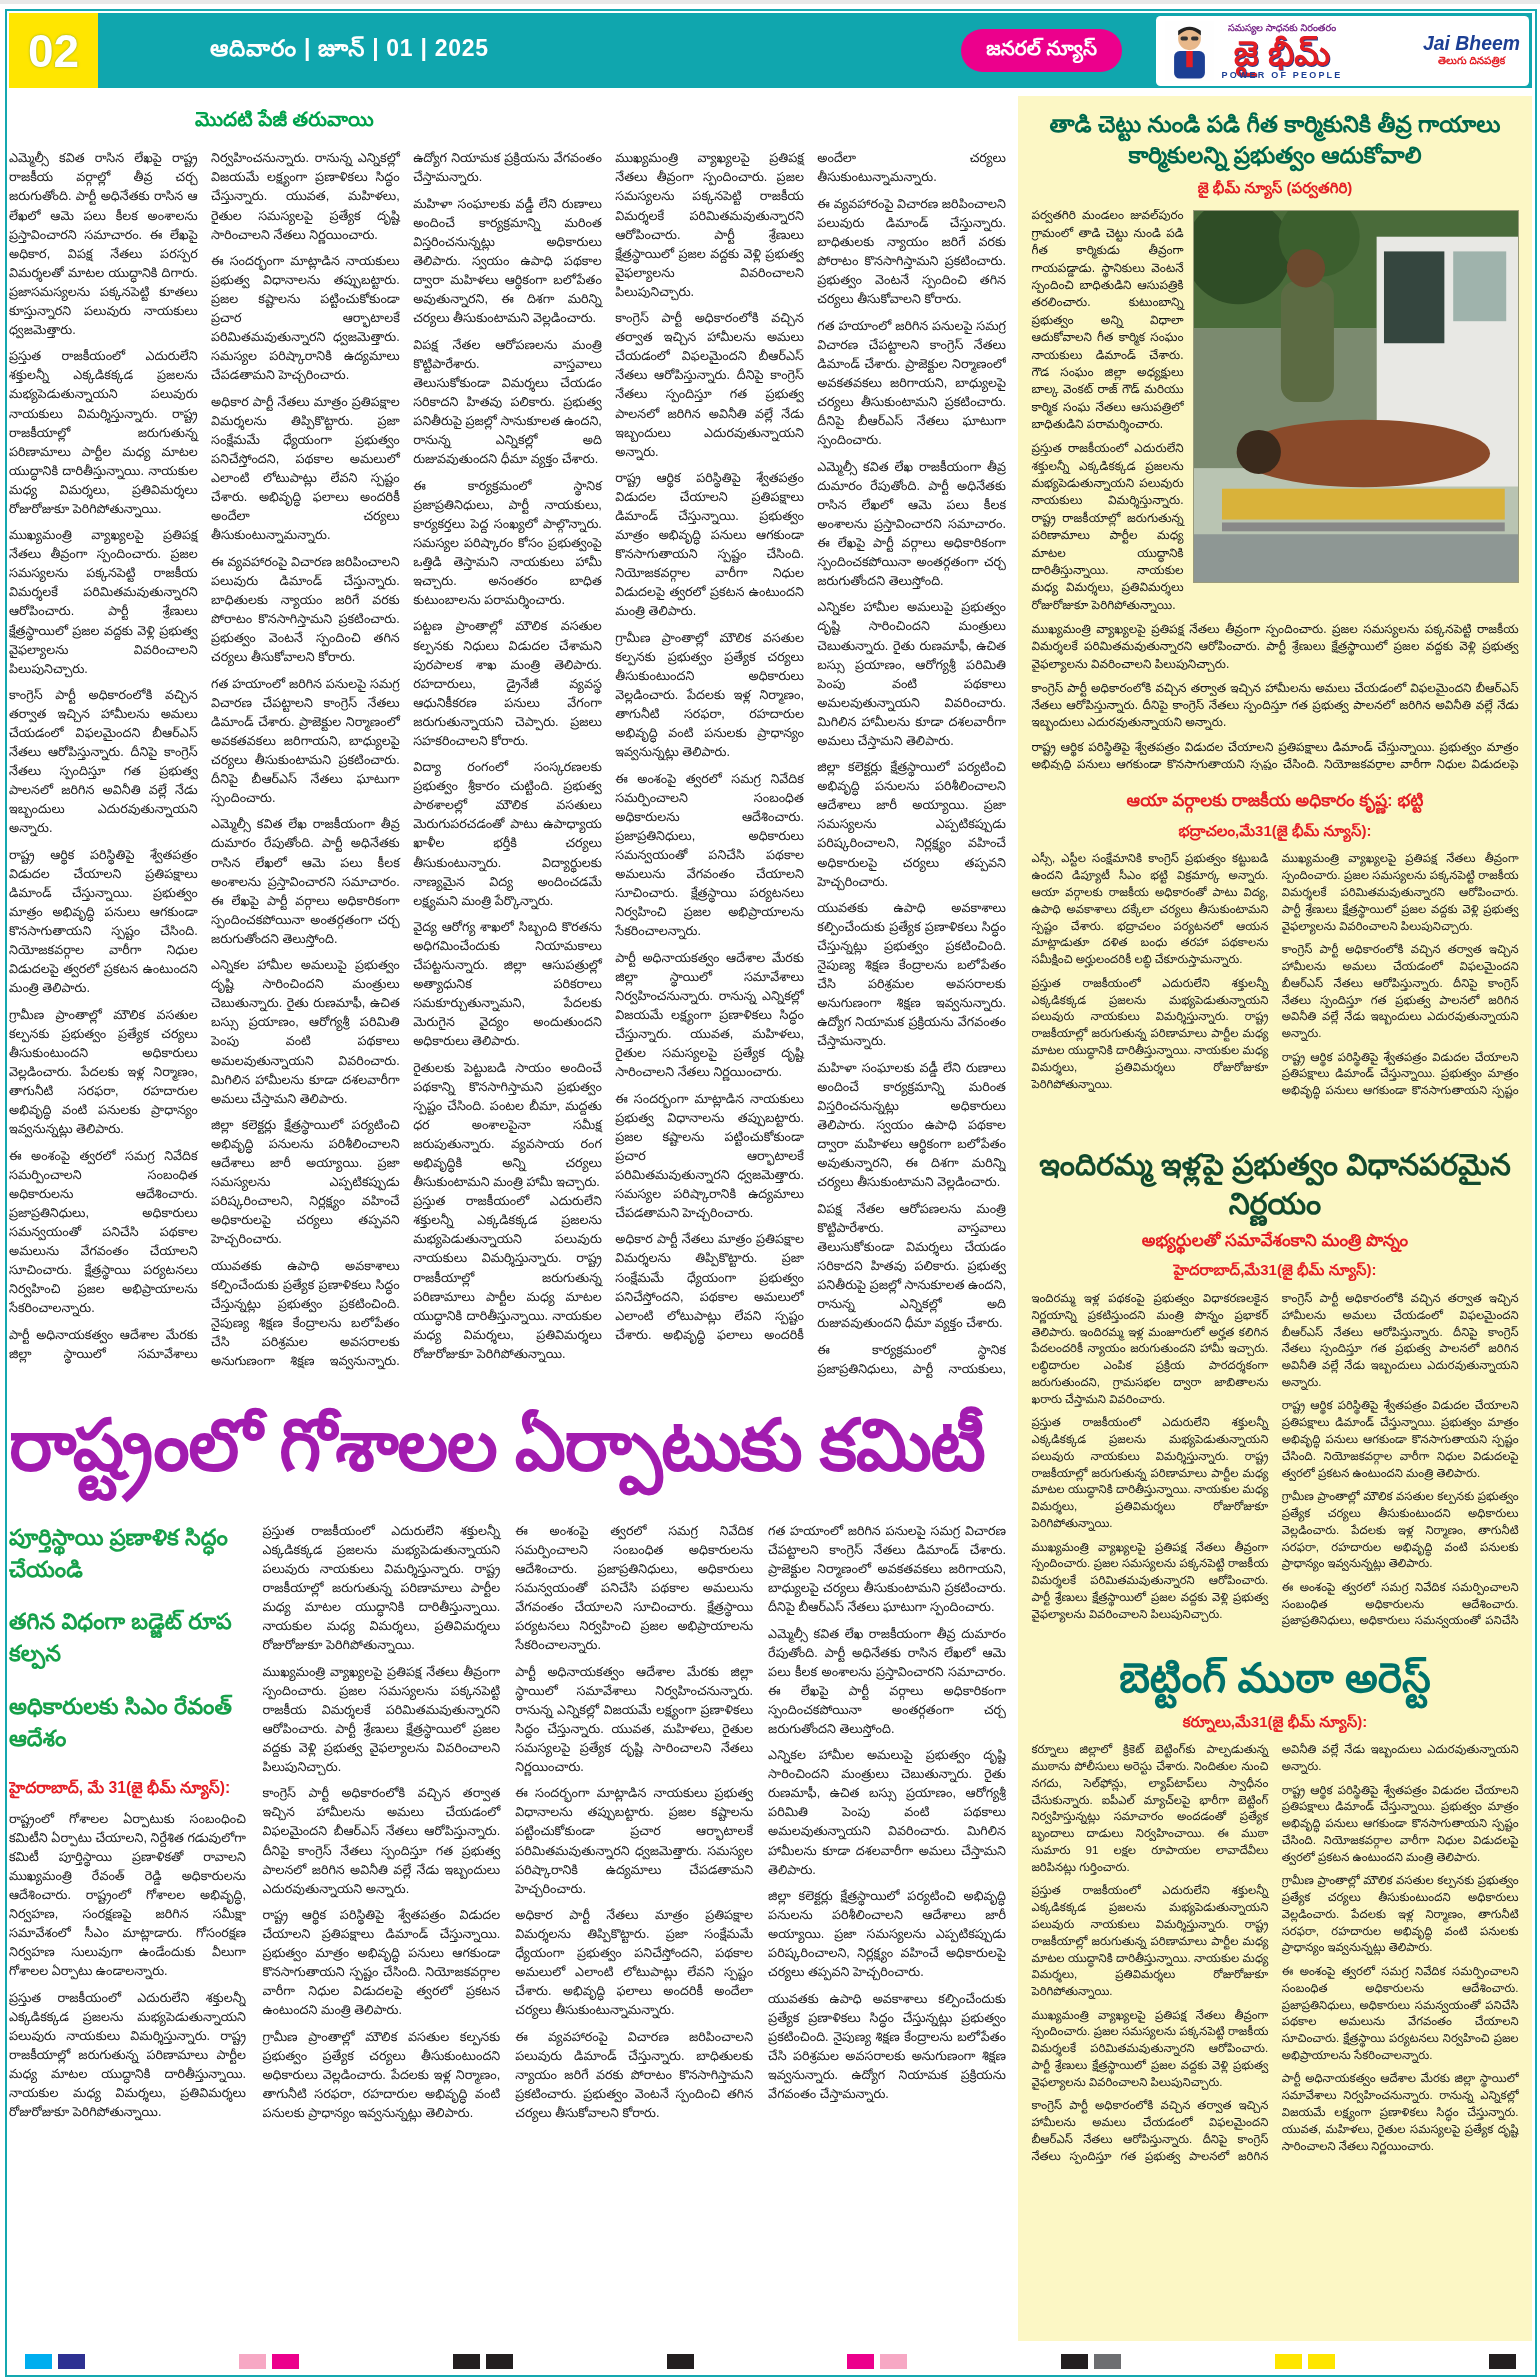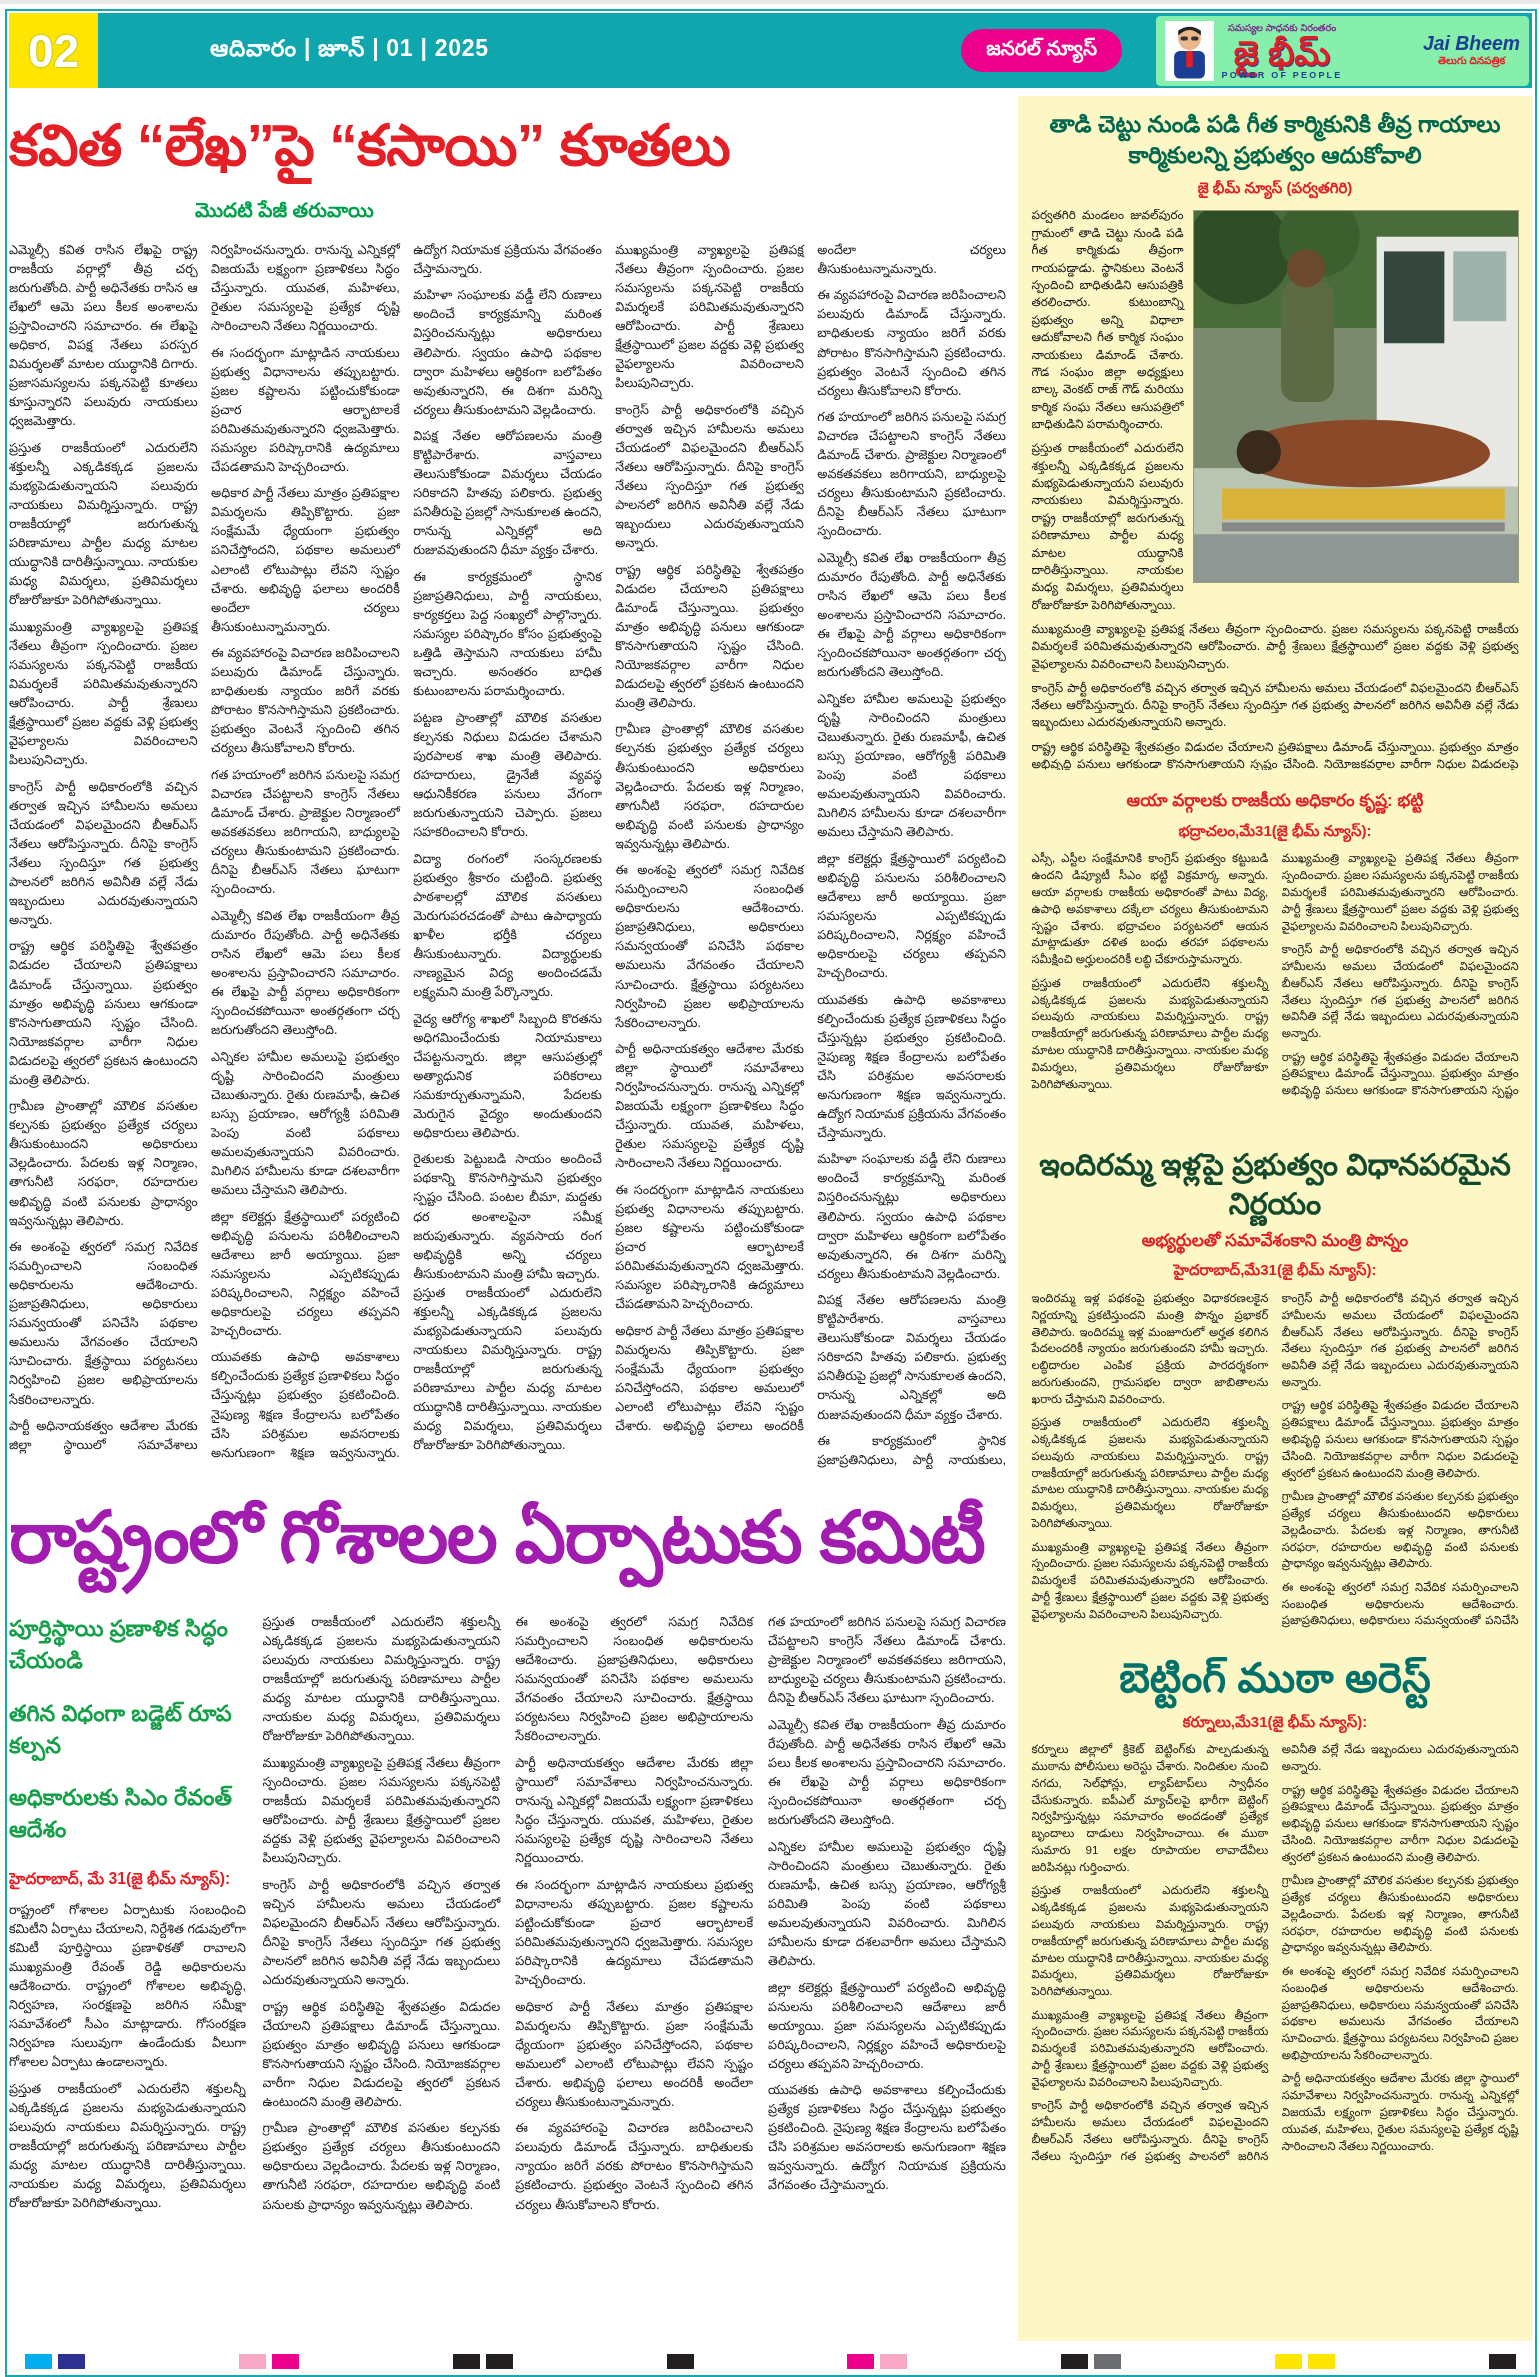--- a/index.html
+++ b/index.html
@@ -20,21 +20,21 @@
     width:89px; height:100%; background:#ffe600; color:#ffffff;
     font-size:46px; font-weight:bold; display:flex; align-items:center; justify-content:center;
     text-shadow:0 0 2.2px rgba(0,90,90,.55);
   }
   .date { color:#ffffff; font-size:23px; font-weight:bold; margin-left:112px; letter-spacing:0.7px; white-space:nowrap; }
   .badge {
     background:#ec008c; color:#ffffff; font-size:20px; font-weight:bold;
     padding:7.5px 25px; border-radius:22.4px; margin-left:auto; margin-right:34px; white-space:nowrap;
   }
   .logoBox {
-    width:373px; height:70px; background:#86efac; border-radius:4.5px; margin-right:3px;
+    width:373px; height:70px; background:#ffffff; border-radius:4.5px; margin-right:3px;
     display:flex; align-items:center; padding:3px 9px; gap:7.5px;
   }
   .portrait { width:49px; height:60px; flex:none; }
   .logo-mid { text-align:center; flex:none; }
   .logo-tagline { color:#7b2d8b; font-size:9.7px; font-weight:bold; }
   .logo-title { color:#e31e24; font-size:34px; font-weight:900; line-height:1.0; text-shadow:0.7px 0.7px 0 #1c3f94; }
   .logo-sub { color:#1c3f94; font-size:9px; font-weight:bold; letter-spacing:2.2px; }
   .logo-side { margin-left:auto; text-align:center; }
   .logo-side-main { color:#1c3f94; font-size:19.4px; font-weight:bold; font-style:italic; }
   .logo-side-sub { color:#e31e24; font-size:10.4px; font-weight:bold; }
@@ -121,21 +121,20 @@
         <div class="logo-side-sub">తెలుగు దినపత్రిక</div>
       </div>
     </div>
   </header>
 
   <div class="content">
 
     <div class="maincol">
 
       <section>
-        <h1 class="h1-kavitha">కవిత “లేఖ”పై “కసాయి” కూతలు</h1>
         <div class="kicker">మొదటి పేజీ తరువాయి</div>
         <div class="story1-body story-body-text">
           <p>ఎమ్మెల్సీ కవిత రాసిన లేఖపై రాష్ట్ర రాజకీయ వర్గాల్లో తీవ్ర చర్చ జరుగుతోంది. పార్టీ అధినేతకు రాసిన ఆ లేఖలో ఆమె పలు కీలక అంశాలను ప్రస్తావించారని సమాచారం. ఈ లేఖపై అధికార, విపక్ష నేతలు పరస్పర విమర్శలతో మాటల యుద్ధానికి దిగారు. ప్రజాసమస్యలను పక్కనపెట్టి కూతలు కూస్తున్నారని పలువురు నాయకులు ధ్వజమెత్తారు.</p>
           <div>
               <p>ప్రస్తుత రాజకీయంలో ఎదురులేని శక్తులన్నీ ఎక్కడికక్కడ ప్రజలను మభ్యపెడుతున్నాయని పలువురు నాయకులు విమర్శిస్తున్నారు. రాష్ట్ర రాజకీయాల్లో జరుగుతున్న పరిణామాలు పార్టీల మధ్య మాటల యుద్ధానికి దారితీస్తున్నాయి. నాయకుల మధ్య విమర్శలు, ప్రతివిమర్శలు రోజురోజుకూ పెరిగిపోతున్నాయి.</p>
               <p>ముఖ్యమంత్రి వ్యాఖ్యలపై ప్రతిపక్ష నేతలు తీవ్రంగా స్పందించారు. ప్రజల సమస్యలను పక్కనపెట్టి రాజకీయ విమర్శలకే పరిమితమవుతున్నారని ఆరోపించారు. పార్టీ శ్రేణులు క్షేత్రస్థాయిలో ప్రజల వద్దకు వెళ్లి ప్రభుత్వ వైఫల్యాలను వివరించాలని పిలుపునిచ్చారు.</p>
               <p>కాంగ్రెస్ పార్టీ అధికారంలోకి వచ్చిన తర్వాత ఇచ్చిన హామీలను అమలు చేయడంలో విఫలమైందని బీఆర్ఎస్ నేతలు ఆరోపిస్తున్నారు. దీనిపై కాంగ్రెస్ నేతలు స్పందిస్తూ గత ప్రభుత్వ పాలనలో జరిగిన అవినీతి వల్లే నేడు ఇబ్బందులు ఎదురవుతున్నాయని అన్నారు.</p>
               <p>రాష్ట్ర ఆర్థిక పరిస్థితిపై శ్వేతపత్రం విడుదల చేయాలని ప్రతిపక్షాలు డిమాండ్ చేస్తున్నాయి. ప్రభుత్వం మాత్రం అభివృద్ధి పనులు ఆగకుండా కొనసాగుతాయని స్పష్టం చేసింది. నియోజకవర్గాల వారీగా నిధుల విడుదలపై త్వరలో ప్రకటన ఉంటుందని మంత్రి తెలిపారు.</p>
               <p>గ్రామీణ ప్రాంతాల్లో మౌలిక వసతుల కల్పనకు ప్రభుత్వం ప్రత్యేక చర్యలు తీసుకుంటుందని అధికారులు వెల్లడించారు. పేదలకు ఇళ్ల నిర్మాణం, తాగునీటి సరఫరా, రహదారుల అభివృద్ధి వంటి పనులకు ప్రాధాన్యం ఇవ్వనున్నట్లు తెలిపారు.</p>
               <p>ఈ అంశంపై త్వరలో సమగ్ర నివేదిక సమర్పించాలని సంబంధిత అధికారులను ఆదేశించారు. ప్రజాప్రతినిధులు, అధికారులు సమన్వయంతో పనిచేసి పథకాల అమలును వేగవంతం చేయాలని సూచించారు. క్షేత్రస్థాయి పర్యటనలు నిర్వహించి ప్రజల అభిప్రాయాలను సేకరించాలన్నారు.</p>

